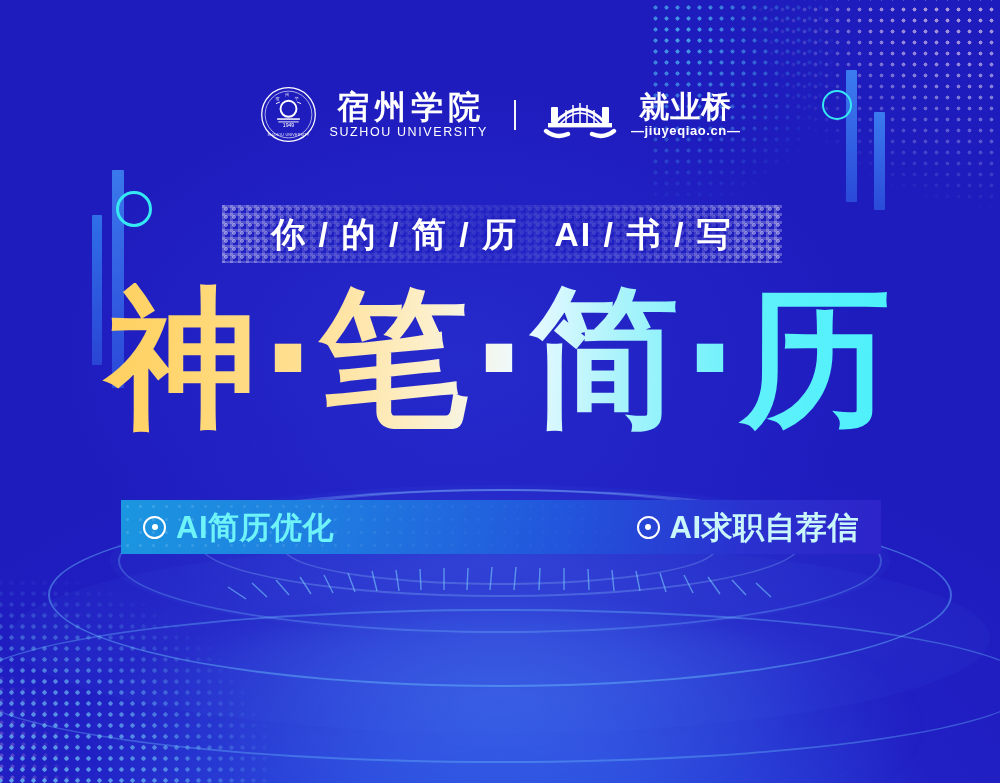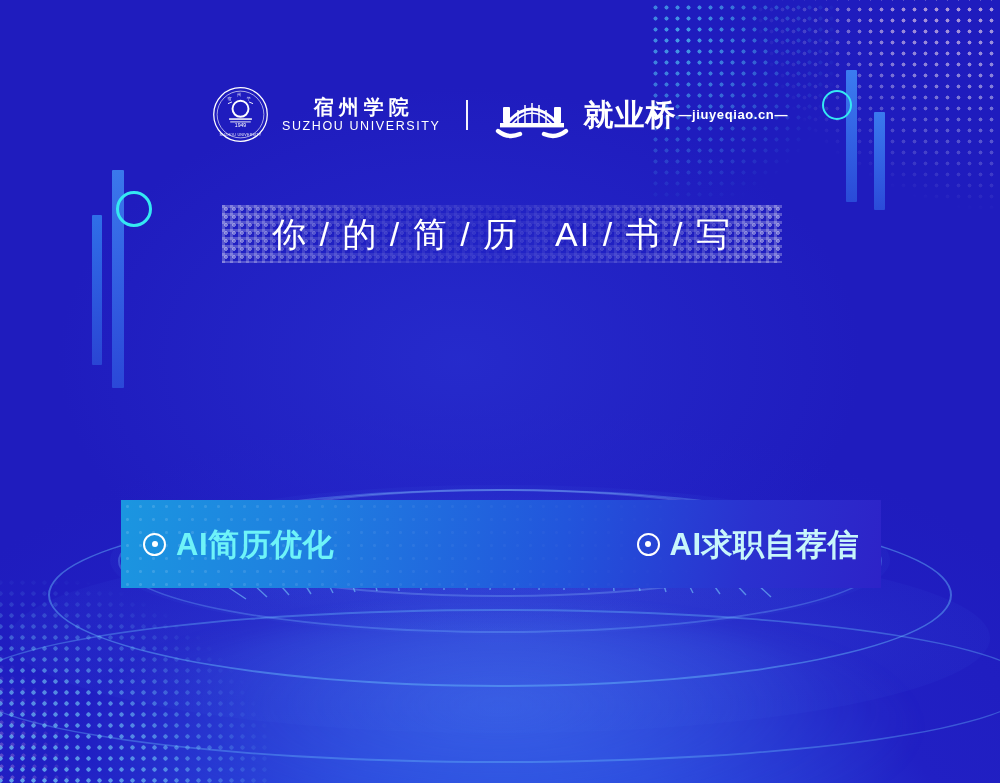--- a/index.html
+++ b/index.html
@@ -127,40 +127,40 @@
     align-items: center;
     justify-content: center;
     gap: 26px;
     z-index: 8;
   }
   .logo-group { display: flex; align-items: center; gap: 13px; }
   .seal { width: 57px; height: 57px; flex: none; }
   .uni-text { display: flex; flex-direction: column; align-items: center; gap: 3px; }
   .uni-cn {
     color: #fff;
-    font-size: 20px;
+    font-size: 32px;
     font-weight: 700;
     letter-spacing: 5px;
     line-height: 1;
     font-family: "Liberation Serif", serif;
     text-indent: 5px;
   }
   .uni-en {
     color: #fff;
     font-size: 12.5px;
     letter-spacing: 1.6px;
     line-height: 1;
     white-space: nowrap;
   }
   .divider {
     width: 2px; height: 30px;
     background: #ffffff;
     opacity: .95;
   }
-  .jyq-text { display: flex; flex-direction: row; align-items: center; gap: 2px; }
+  .jyq-text { display: flex; flex-direction: column; align-items: center; gap: 2px; }
   .jyq-cn {
     color: #fff;
     font-size: 30px;
     font-weight: 700;
     letter-spacing: 1px;
     line-height: 1;
   }
   .jyq-en {
     color: #fff;
     font-size: 13px;
@@ -195,21 +195,21 @@
     background-image: radial-gradient(circle, rgba(255,255,255,.42) 1.6px, rgba(255,255,255,0) 2px);
     background-size: 8px 8px;
   }
   .subtitle-text {
     position: relative;
     color: #ffffff;
     font-size: 34px;
     letter-spacing: 2px;
     line-height: 1;
     white-space: nowrap;
-    font-weight: 400;
+    font-weight: 700;
     text-shadow: 0 0 14px rgba(30,28,190,.95), 0 0 6px rgba(30,28,190,.9);
   }
 
   
   .headline {
     position: absolute;
     top: 283px; left: 0; right: 0;
     text-align: center;
     z-index: 9;
     line-height: 1;
@@ -230,21 +230,21 @@
     -webkit-background-clip: text;
             background-clip: text;
     color: transparent;
     -webkit-text-fill-color: transparent;
   }
 
   
   .feature-bar {
     position: absolute;
     top: 500px; left: 121px;
-    width: 760px; height: 88px;
+    width: 760px; height: 54px;
     z-index: 9;
     display: flex;
     align-items: center;
     justify-content: space-between;
     padding: 0 22px;
     box-sizing: border-box;
     background: linear-gradient(100deg, #1b96e0 0%, #1f7ee0 26%, #2255dc 58%, #2a31cf 82%, #2d23c8 100%);
     overflow: hidden;
   }
   .feature-bar::after {
@@ -411,20 +411,21 @@
       </div>
     </div>
 
   </div>
 
   <div class="subtitle-wrap">
     <div class="subtitle-dots"></div>
     <div class="subtitle-text">你 / 的 / 简 / 历　AI / 书 / 写</div>
   </div>
 
+  <div class="headline">神·笔·简·历</div>
 
   <div class="feature-bar">
 
     <div class="feature-item c1">
       <span class="bullet"></span>
       <span class="feature-label">AI简历优化</span>
     </div>
 
     <div class="feature-item c2">
       <span class="bullet"></span>

